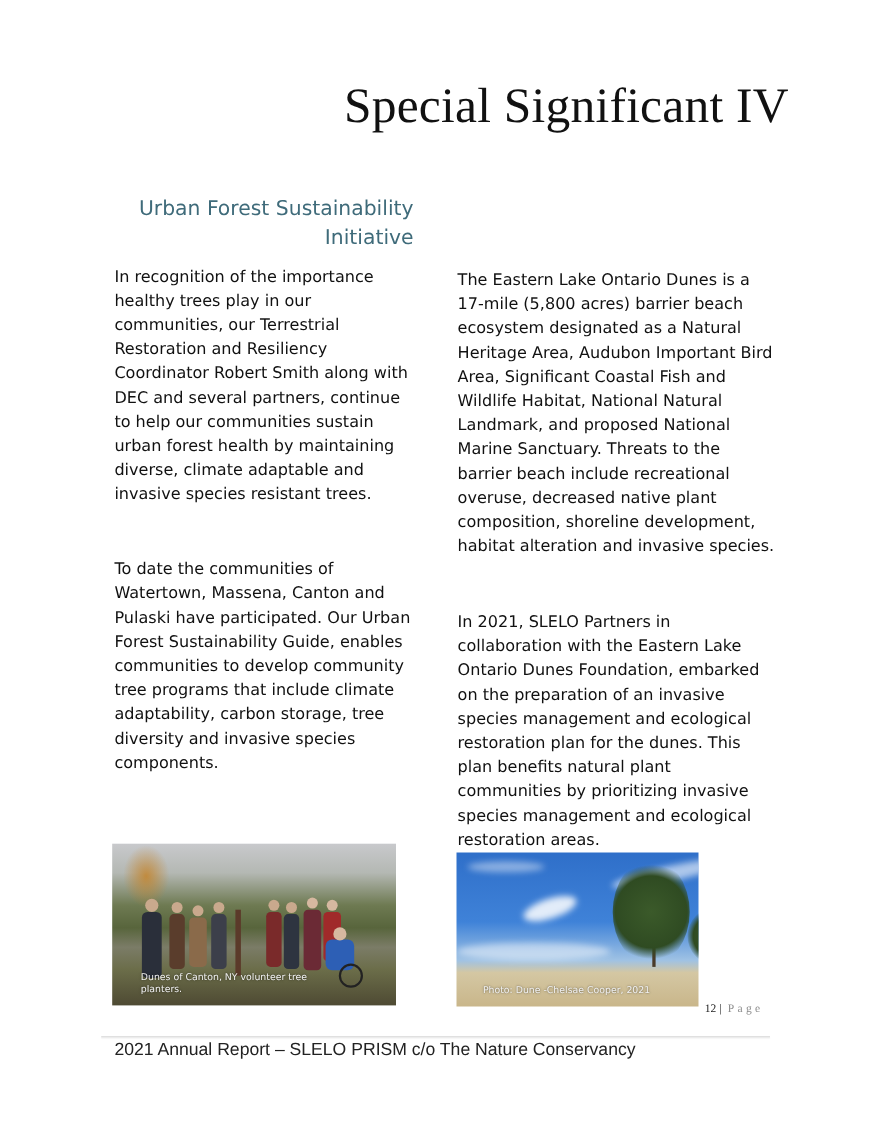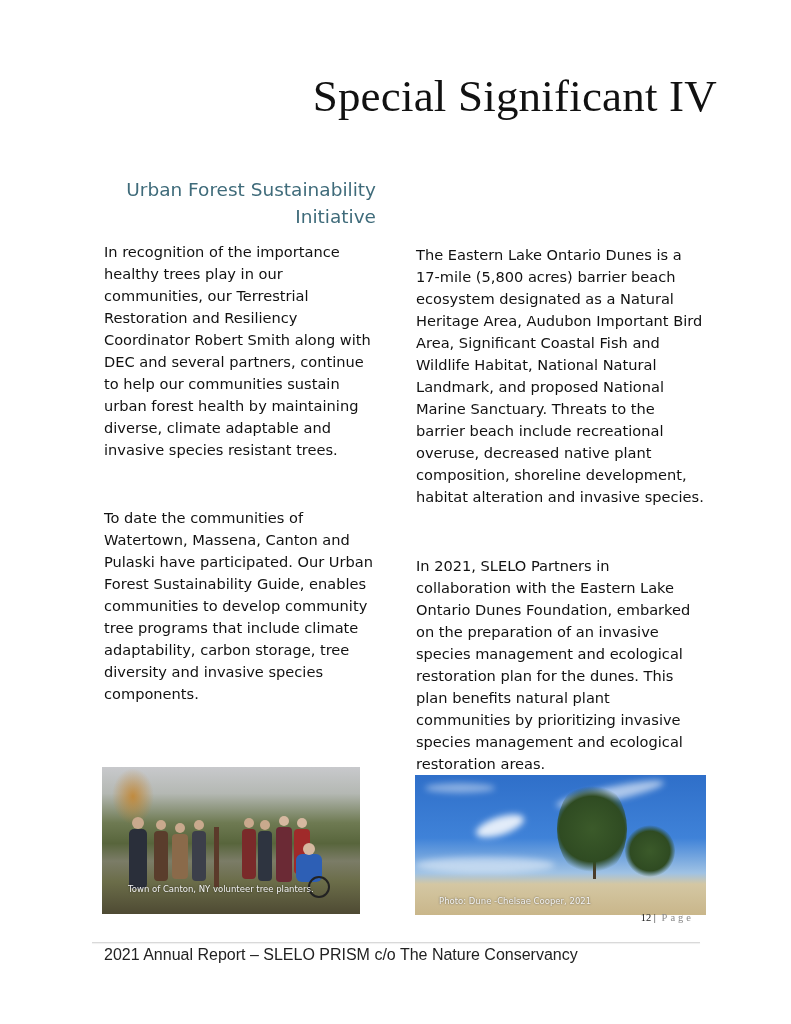--- a/index.html
+++ b/index.html
@@ -13,21 +13,21 @@
   .p-left-2 { top:507px; left:104px; width:270px; }
   .p-right-1 { top:244px; left:416px; width:290px; }
   .p-right-2 { top:555px; left:416px; width:290px; }
   .photo { position:absolute; overflow:hidden; }
   .photo-left { left:102px; top:767px; width:258px; height:147px;
     background:
       radial-gradient(ellipse 30px 40px at 12% 20%, rgba(196,132,44,0.85), transparent 70%),
       linear-gradient(180deg, #c8c9cc 0%, #b4b8b3 18%, #6e7a52 38%, #58653c 52%, #7b7c67 64%, #6b6d49 78%, #4e4a33 100%);
   }
   .photo-left .people { position:absolute; left:22px; top:42px; width:210px; height:90px; }
-  .photo-right { left:415px; top:775px; width:291px; height:140px;
+  .photo-right { left:415px; top:775px; width:220px; height:140px;
     background: linear-gradient(180deg, #2f6fc9 0%, #3f82d8 45%, #9fc2e4 70%, #d4c7a3 78%, #c9b68a 100%);
   }
   .cloud { position:absolute; background:rgba(255,255,255,0.85); border-radius:50%; filter:blur(3px); }
   .tree { position:absolute; background:radial-gradient(circle at 50% 50%, #3b5a2a 0%, #2f4b22 55%, rgba(47,75,34,0) 72%); border-radius:50%; }
   .trunk { position:absolute; background:#4a3b2a; }
   .photo-caption { position:absolute; font-family:"DejaVu Sans", sans-serif; font-size:8.5px; line-height:11px; color:#f3f3f3; text-shadow:0 0 2px rgba(0,0,0,0.6); }
   .cap-left { left:26px; top:117px; width:190px; }
   .cap-right { left:24px; top:121px; width:240px; }
   .footer-rule { position:absolute; left:92px; top:942px; width:608px; height:1px; background:#d9d9d9; box-shadow:0 1px 1px #eeeeee; }
   .footer-left { position:absolute; left:104px; top:946px; font-family:"Liberation Sans", sans-serif; font-size:16px; color:#222;text-align:center; }
@@ -91,21 +91,21 @@
     <g fill="#a02a2a">
         <rect x="170" y="20" width="16" height="45" rx="4"></rect>
         <circle cx="178" cy="14" r="5" fill="#d6b8a0"></circle>
       </g>
     <g fill="#2d5fb5">
         <rect x="172" y="45" width="26" height="28" rx="6"></rect>
         <circle cx="185" cy="40" r="6" fill="#d6b8a0"></circle>
       </g>
     <circle cx="195" cy="78" r="10" fill="none" stroke="#222" stroke-width="2"></circle>
   </svg>
-  <div class="photo-caption cap-left">Town of Canton, NY volunteer tree planters.</div>
+  <div class="photo-caption cap-left">Dunes of Canton, NY volunteer tree planters.</div>
 </div>
 
 <div class="photo photo-right" title="Trees on a sand dune with dune grass under a blue sky">
   <div class="cloud" style="left:60px; top:42px; width:50px; height:18px; transform:rotate(-18deg);"></div>
   <div class="cloud" style="left:140px; top:12px; width:110px; height:14px; transform:rotate(-12deg); opacity:0.7;"></div>
   <div class="cloud" style="left:10px; top:8px; width:70px; height:10px; opacity:0.5;"></div>
   <div class="cloud" style="left:0px; top:82px; width:140px; height:16px; opacity:0.55;"></div>
   <div class="trunk" style="left:178px; top:70px; width:3px; height:34px;"></div>
   <div class="tree" style="left:142px; top:6px; width:70px; height:96px;"></div>
   <div class="tree" style="left:210px; top:50px; width:50px; height:52px;"></div>

